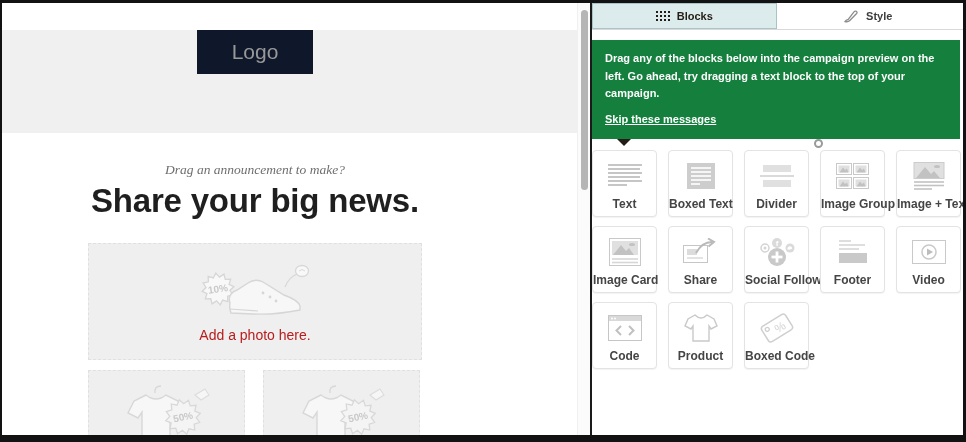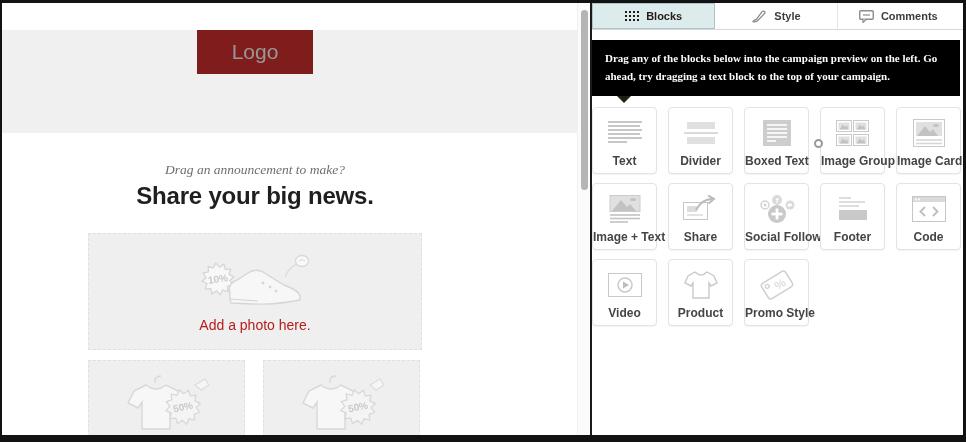--- a/index.html
+++ b/index.html
@@ -14,30 +14,30 @@
     overflow:hidden;
   }
   .app { display:flex; width:961px; height:432px; }
 
   
   .preview-pane { width:575px; height:100%; background:#fff; overflow:hidden; position:relative; }
   .email-header { height:103px; background:#f0f0f0; }
   .email-col { width:334px; margin-left:86px; }
   .logo-box {
     width:116px; height:44px; margin:27px auto 0 auto;
-    background:#7f1d1d; color:#989898; font-size:21px;
+    background:#0f172a; color:#989898; font-size:21px;
     display:flex; align-items:center; justify-content:center;
   }
   .email-body { padding-top:29px; }
   .tagline {
     font-family:"Liberation Serif", serif; font-style:italic;
     font-size:13.5px; color:#6e6e6e; text-align:center;
   }
   .headline {
-    margin-top:4px; font-size:24px; font-weight:bold; color:#1f1f1f;
+    margin-top:4px; font-size:33px; font-weight:bold; color:#1f1f1f;
     text-align:center; letter-spacing:-0.2px;
   }
   .photo-large {
     margin-top:23px; height:117px; background:#efefef;
     border:1px dashed #e0e0e0;
     display:flex; flex-direction:column; align-items:center; justify-content:center;
   }
   .photo-caption-lg { margin-top:4px; font-size:14px; color:#b91c1c; }
   .photo-row { display:flex; gap:18px; margin-top:10px; }
   .photo-small {
@@ -58,24 +58,23 @@
   .tab {
     flex:1; display:flex; align-items:center; justify-content:center; gap:7px;
     font-size:11px; font-weight:bold; color:#3d3d3d;
     background:#fff; border-right:1px solid #e5e5e5; cursor:pointer;
   }
   .tab:last-child { border-right:none; }
   .tab.active { background:#dcebec; border:1px solid #a9c3c6; color:#241c15; }
   .tab svg { flex:none; }
 
   .tooltip {
-    margin:10px 3px 0 0; background:#000000; color:#fdfdfd;
+    margin:10px 3px 0 0; background:#15803d; color:#fdfdfd;
     padding:10px 13px 11px 13px; font-size:11px; font-weight:bold; line-height:1.6;
     position:relative;
-    font-family:Liberation Serif, serif;
   }
   .tooltip-arrow {
     position:absolute; bottom:-7px; left:25px; width:0; height:0;
     border-left:7px solid transparent; border-right:7px solid transparent;
     border-top:7px solid #241c15;
   }
   .skip-link { display:inline-block; margin-top:8px; color:#fff; text-decoration:underline; cursor:pointer; }
 
   .blocks-grid {
     display:grid; grid-template-columns:repeat(5,65px);
@@ -194,32 +193,25 @@
           </g>
         </svg>
         <span>Blocks</span>
       </div>
       <div class="tab">
         <svg width="16" height="13" viewBox="0 0 16 13">
           <path d="M2,11.5 q3,0.8 4.8,-1 l6.8,-7 q1,-1.2 -0.3,-2.2 q-1.3,-0.7 -2.3,0.6 l-5.8,7.4 q-2.4,0.6 -3.2,2.2 Z" fill="none" stroke="#8d8d8d" stroke-width="1.3"></path>
         </svg>
         <span>Style</span>
       </div>
-      <div class="tab">
-        <svg width="15" height="13" viewBox="0 0 15 13">
-          <rect x="0.75" y="0.75" width="13.5" height="8.5" rx="1" fill="none" stroke="#8d8d8d" stroke-width="1.4"></rect>
-          <path d="M4,9.5 L4,12.4 L7.2,9.5" fill="#fff" stroke="#8d8d8d" stroke-width="1.2"></path>
-          <line x1="4" y1="5" x2="11" y2="5" stroke="#8d8d8d" stroke-width="1.2"></line>
-        </svg>
-        <span>Comments</span>
-      </div>
     </div>
 
     <div class="tooltip">
       <div>Drag any of the blocks below into the campaign preview on the left. Go ahead, try dragging a text block to the top of your campaign.</div>
+      <span class="skip-link">Skip these messages</span>
       <div class="tooltip-arrow"></div>
     </div>
 
     <div class="blocks-grid">
 
       <div class="tile">
         <div class="tile-icon">
             <svg width="36" height="26" viewBox="0 0 36 26">
           <g stroke="#c6c6c6" stroke-width="2">
             <line x1="1" y1="2" x2="35" y2="2"></line>
@@ -229,45 +221,45 @@
             <line x1="1" y1="18" x2="35" y2="18"></line>
                 <line x1="1" y1="22" x2="20" y2="22"></line>
           </g>
         </svg>
           </div>
         <div class="tile-label">Text</div>
       </div>
 
       <div class="tile">
         <div class="tile-icon">
-            <svg width="34" height="22" viewBox="0 0 34 22">
-          <rect x="3" y="0" width="28" height="7" fill="#e0e0e0"></rect>
-          <line x1="0" y1="11" x2="34" y2="11" stroke="#b5b5b5" stroke-width="1.2"></line>
-          <rect x="3" y="15" width="28" height="7" fill="#e0e0e0"></rect>
-        </svg>
-          </div>
-        <div class="tile-label">Divider</div>
-      </div>
-
-      <div class="tile">
-        <div class="tile-icon">
             <svg width="30" height="28" viewBox="0 0 30 28">
           <rect x="1" y="1" width="28" height="26" fill="#cdcdcd"></rect>
           <g stroke="#ffffff" stroke-width="1.6">
             <line x1="5" y1="6" x2="25" y2="6"></line>
                 <line x1="5" y1="10" x2="25" y2="10"></line>
             <line x1="5" y1="14" x2="25" y2="14"></line>
                 <line x1="5" y1="18" x2="25" y2="18"></line>
             <line x1="5" y1="22" x2="14" y2="22"></line>
           </g>
         </svg>
           </div>
         <div class="tile-label">Boxed Text</div>
       </div>
 
+      <div class="tile">
+        <div class="tile-icon">
+            <svg width="34" height="22" viewBox="0 0 34 22">
+          <rect x="3" y="0" width="28" height="7" fill="#e0e0e0"></rect>
+          <line x1="0" y1="11" x2="34" y2="11" stroke="#b5b5b5" stroke-width="1.2"></line>
+          <rect x="3" y="15" width="28" height="7" fill="#e0e0e0"></rect>
+        </svg>
+          </div>
+        <div class="tile-label">Divider</div>
+      </div>
+
 
       <div class="tile">
         <div class="tile-icon">
             <svg width="33" height="26" viewBox="0 0 33 26">
           <g>
             <rect x="0.5" y="0.5" width="15" height="11" fill="#fff" stroke="#c9c9c9"></rect>
             <rect x="2.5" y="2.5" width="11" height="7" fill="#e0e0e0"></rect>
             <polygon points="3.5,9.5 7,4.5 9,7 11,5.5 12.5,9.5" fill="#c2c2c2"></polygon>
           </g>
           <g transform="translate(17,0)">
@@ -281,48 +273,48 @@
             <polygon points="3.5,9.5 7,4.5 9,7 11,5.5 12.5,9.5" fill="#c2c2c2"></polygon>
           </g>
           <g transform="translate(17,14)">
             <rect x="0.5" y="0.5" width="15" height="11" fill="#fff" stroke="#c9c9c9"></rect>
             <rect x="2.5" y="2.5" width="11" height="7" fill="#e0e0e0"></rect>
             <polygon points="3.5,9.5 7,4.5 9,7 11,5.5 12.5,9.5" fill="#c2c2c2"></polygon>
           </g>
         </svg>
           </div>
         <div class="tile-label">Image Group</div>
+      </div>
+
+      <div class="tile">
+        <div class="tile-icon">
+            <svg width="32" height="28" viewBox="0 0 32 28">
+          <rect x="1" y="0.5" width="30" height="16" fill="#e0e0e0" stroke="#cccccc"></rect>
+          <polygon points="3,16 12,5 18,12 21,9 27,16" fill="#c2c2c2"></polygon>
+          <ellipse cx="24" cy="4.5" rx="3" ry="1.5" fill="#c2c2c2"></ellipse>
+          <line x1="1" y1="20" x2="31" y2="20" stroke="#c2c2c2" stroke-width="1.6"></line>
+          <line x1="1" y1="23.5" x2="31" y2="23.5" stroke="#c2c2c2" stroke-width="1.6"></line>
+          <line x1="1" y1="27" x2="19" y2="27" stroke="#c2c2c2" stroke-width="1.6"></line>
+        </svg>
+          </div>
+        <div class="tile-label">Image + Text</div>
       </div>
 
       <div class="tile">
         <div class="tile-icon">
             <svg width="32" height="28" viewBox="0 0 32 28">
           <rect x="0.5" y="0.5" width="31" height="27" fill="#fff" stroke="#c9c9c9"></rect>
           <rect x="3" y="3" width="26" height="14" fill="#e0e0e0"></rect>
           <polygon points="4,17 12,7 17,13 20,10 25,17" fill="#c2c2c2"></polygon>
           <ellipse cx="23" cy="6.5" rx="3" ry="1.5" fill="#c2c2c2"></ellipse>
           <line x1="3" y1="21" x2="29" y2="21" stroke="#d6d6d6" stroke-width="1.6"></line>
           <line x1="3" y1="24.5" x2="29" y2="24.5" stroke="#d6d6d6" stroke-width="1.6"></line>
         </svg>
           </div>
         <div class="tile-label">Image Card</div>
-      </div>
-
-      <div class="tile">
-        <div class="tile-icon">
-            <svg width="32" height="28" viewBox="0 0 32 28">
-          <rect x="1" y="0.5" width="30" height="16" fill="#e0e0e0" stroke="#cccccc"></rect>
-          <polygon points="3,16 12,5 18,12 21,9 27,16" fill="#c2c2c2"></polygon>
-          <ellipse cx="24" cy="4.5" rx="3" ry="1.5" fill="#c2c2c2"></ellipse>
-          <line x1="1" y1="20" x2="31" y2="20" stroke="#c2c2c2" stroke-width="1.6"></line>
-          <line x1="1" y1="23.5" x2="31" y2="23.5" stroke="#c2c2c2" stroke-width="1.6"></line>
-          <line x1="1" y1="27" x2="19" y2="27" stroke="#c2c2c2" stroke-width="1.6"></line>
-        </svg>
-          </div>
-        <div class="tile-label">Image + Text</div>
       </div>
 
       <div class="tile">
         <div class="tile-icon">
             <svg width="36" height="28" viewBox="0 0 36 28">
           <rect x="0.5" y="7.5" width="24" height="17" fill="#fff" stroke="#c6c6c6"></rect>
           <rect x="4" y="11" width="10" height="6" fill="#dcdcdc"></rect>
           <line x1="4" y1="20" x2="20" y2="20" stroke="#dcdcdc" stroke-width="1.6"></line>
           <path d="M13,15 Q19,4 29,4" fill="none" stroke="#b9b9b9" stroke-width="2"></path>
           <path d="M25,0.5 L31,4 L25.5,8.5" fill="none" stroke="#b9b9b9" stroke-width="2"></path>
@@ -358,63 +350,63 @@
                 <line x1="4" y1="10" x2="24" y2="10"></line>
           </g>
           <rect x="4" y="14" width="28" height="10" fill="#c9c9c9"></rect>
         </svg>
           </div>
         <div class="tile-label">Footer</div>
       </div>
 
       <div class="tile">
         <div class="tile-icon">
+            <svg width="34" height="24" viewBox="0 0 34 24">
+          <rect x="0.5" y="0.5" width="33" height="23" fill="#fff" stroke="#c9c9c9"></rect>
+          <circle cx="17" cy="12" r="7" fill="none" stroke="#c9c9c9" stroke-width="1.5"></circle>
+          <polygon points="15,8.5 21,12 15,15.5" fill="#bdbdbd"></polygon>
+        </svg>
+          </div>
+        <div class="tile-label">Video</div>
+      </div>
+
+      <div class="tile">
+        <div class="tile-icon">
             <svg width="34" height="26" viewBox="0 0 34 26">
           <rect x="0.5" y="0.5" width="33" height="25" fill="#fff" stroke="#c6c6c6"></rect>
           <rect x="1" y="1" width="32" height="5" fill="#d9d9d9"></rect>
           <circle cx="4" cy="3.5" r="1" fill="#fff"></circle>
               <circle cx="7" cy="3.5" r="1" fill="#fff"></circle>
           <path d="M13,11 L8.5,15.5 L13,20" fill="none" stroke="#c0c0c0" stroke-width="2"></path>
           <path d="M21,11 L25.5,15.5 L21,20" fill="none" stroke="#c0c0c0" stroke-width="2"></path>
         </svg>
           </div>
         <div class="tile-label">Code</div>
       </div>
 
-      <div class="tile">
-        <div class="tile-icon">
-            <svg width="34" height="24" viewBox="0 0 34 24">
-          <rect x="0.5" y="0.5" width="33" height="23" fill="#fff" stroke="#c9c9c9"></rect>
-          <circle cx="17" cy="12" r="7" fill="none" stroke="#c9c9c9" stroke-width="1.5"></circle>
-          <polygon points="15,8.5 21,12 15,15.5" fill="#bdbdbd"></polygon>
-        </svg>
-          </div>
-        <div class="tile-label">Video</div>
-      </div>
-
 
       <div class="tile">
         <div class="tile-icon">
             <svg width="34" height="30" viewBox="0 0 34 30">
           <path d="M11,2 L4,6 L1,13 L7,16 L9,13 L9,28 L25,28 L25,13 L27,16 L33,13 L30,6 L23,2 Q17,8 11,2 Z" fill="#fff" stroke="#c9c9c9" stroke-width="1.4"></path>
         </svg>
           </div>
         <div class="tile-label">Product</div>
       </div>
 
       <div class="tile">
         <div class="tile-icon">
             <svg width="42" height="36" viewBox="0 0 42 36">
           <g transform="rotate(-32 21 18)">
             <rect x="7" y="9" width="28" height="18" rx="3" fill="#fff" stroke="#cfcfcf" stroke-width="1.5"></rect>
             <circle cx="12" cy="14" r="2" fill="none" stroke="#cfcfcf" stroke-width="1.2"></circle>
             <text x="24" y="23" font-size="12" fill="#d4d4d4" text-anchor="middle" font-family="Liberation Sans, sans-serif">%</text>
           </g>
         </svg>
           </div>
-        <div class="tile-label">Promo Style</div>
+        <div class="tile-label">Boxed Code</div>
       </div>
 
     </div>
 
     <div class="cursor-dot"></div>
   </div>
 </div>
 
 </body></html>

